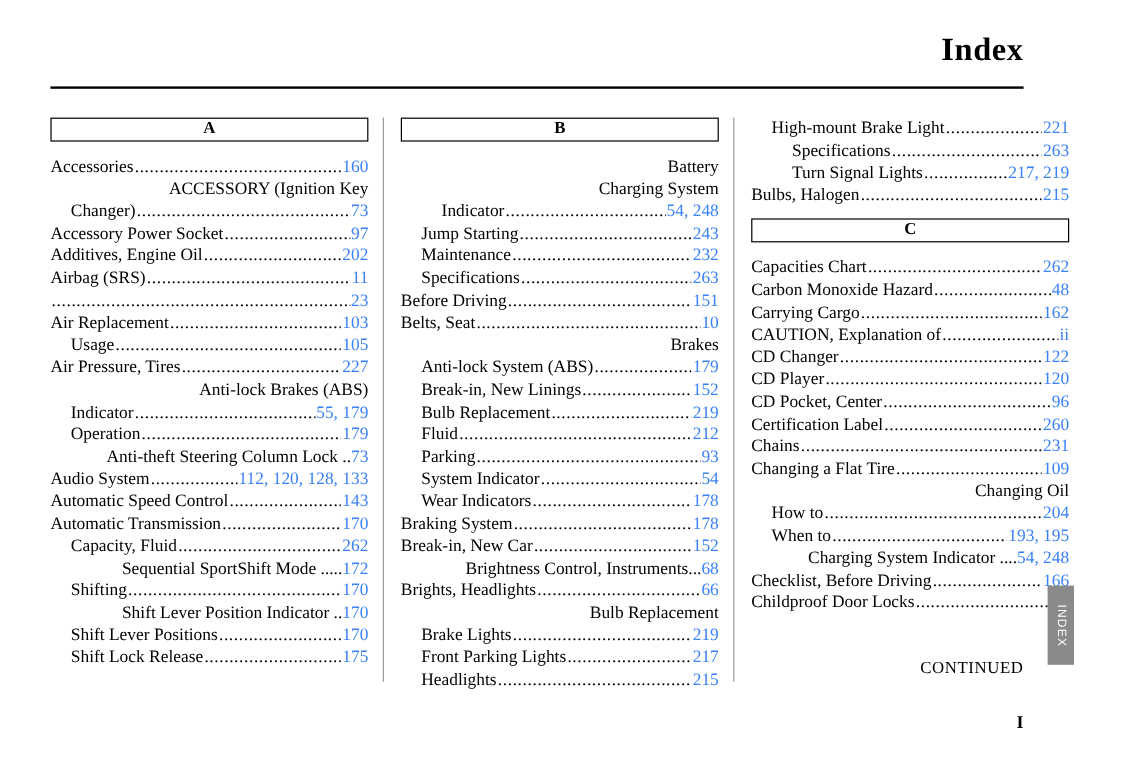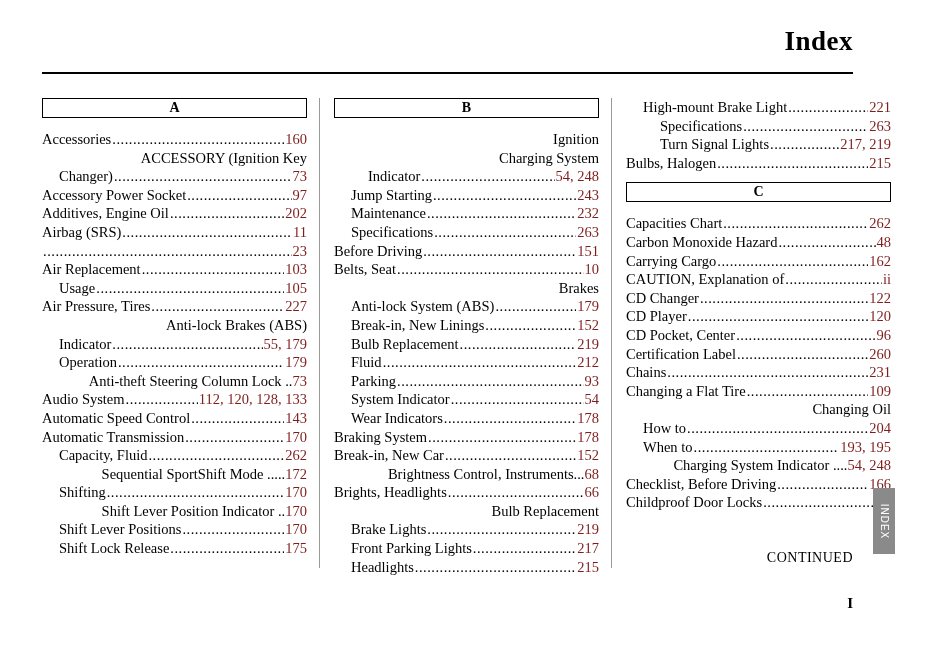--- a/index.html
+++ b/index.html
@@ -89,21 +89,21 @@
     flex: 1 1 auto;
     overflow: hidden;
     white-space: nowrap;
     color: #000;
     letter-spacing: 0.5px;
     margin: 0 1px;
     font-size: 14.5px;
   }
   .entry .pg {
     flex: 0 0 auto;
-    color: #7f1d1d;
+    color: #3b82f6;
   }
   .entry.nodots .txt {
     flex: 1 1 auto;
   }
   .ind1 { padding-left: 17px; }
   .ind2 { padding-left: 34px; }
   .continued {
     position: absolute;
     right: 42px;
     top: 550px;
@@ -260,21 +260,21 @@
             <span class="txt">Shift Lock Release</span>
             <span class="dots">..........................................................................................</span>
             <span class="pg">175</span>
           </div>
         </div>
       </div>
     <div class="col sep">
         <div class="letter-box">B</div>
         <div class="entries">
           <div class="entry nodots">
-            <span class="txt">Ignition</span>
+            <span class="txt">Battery</span>
           </div>
           <div class="entry nodots ind1">
             <span class="txt">Charging System</span>
           </div>
           <div class="entry ind2">
             <span class="txt">Indicator</span>
             <span class="dots">..........................................................................................</span>
             <span class="pg">54, 248</span>
           </div>
           <div class="entry ind1">

